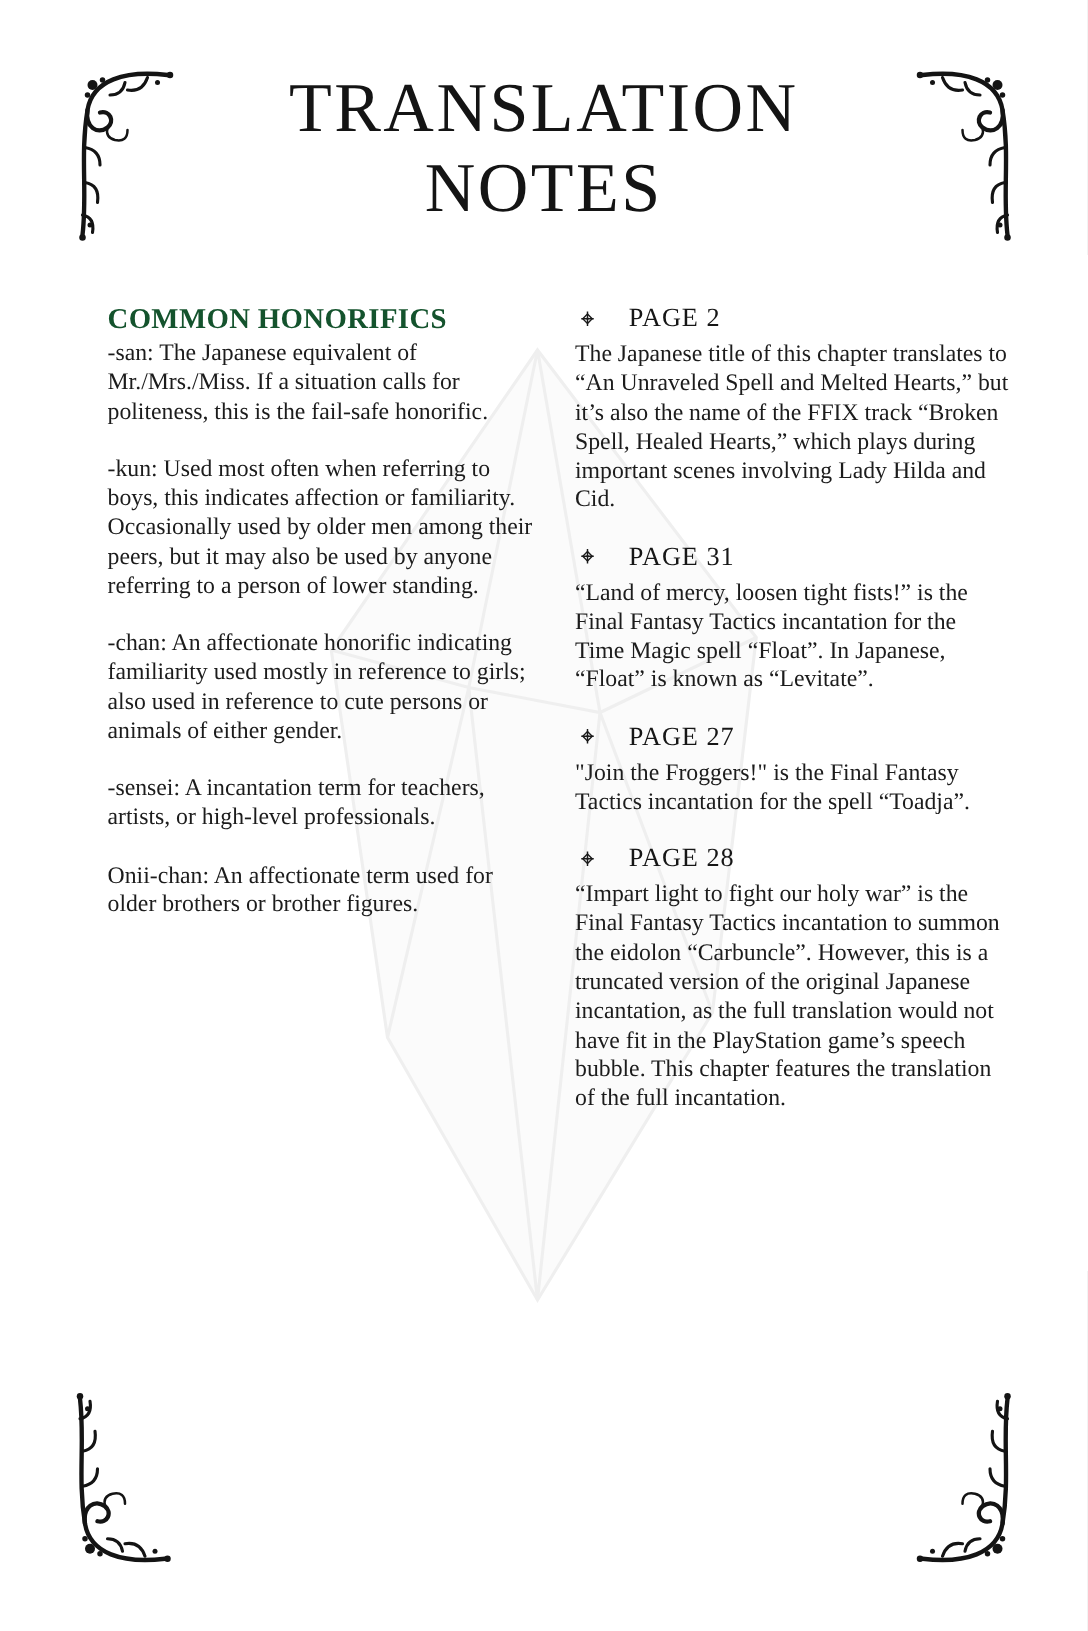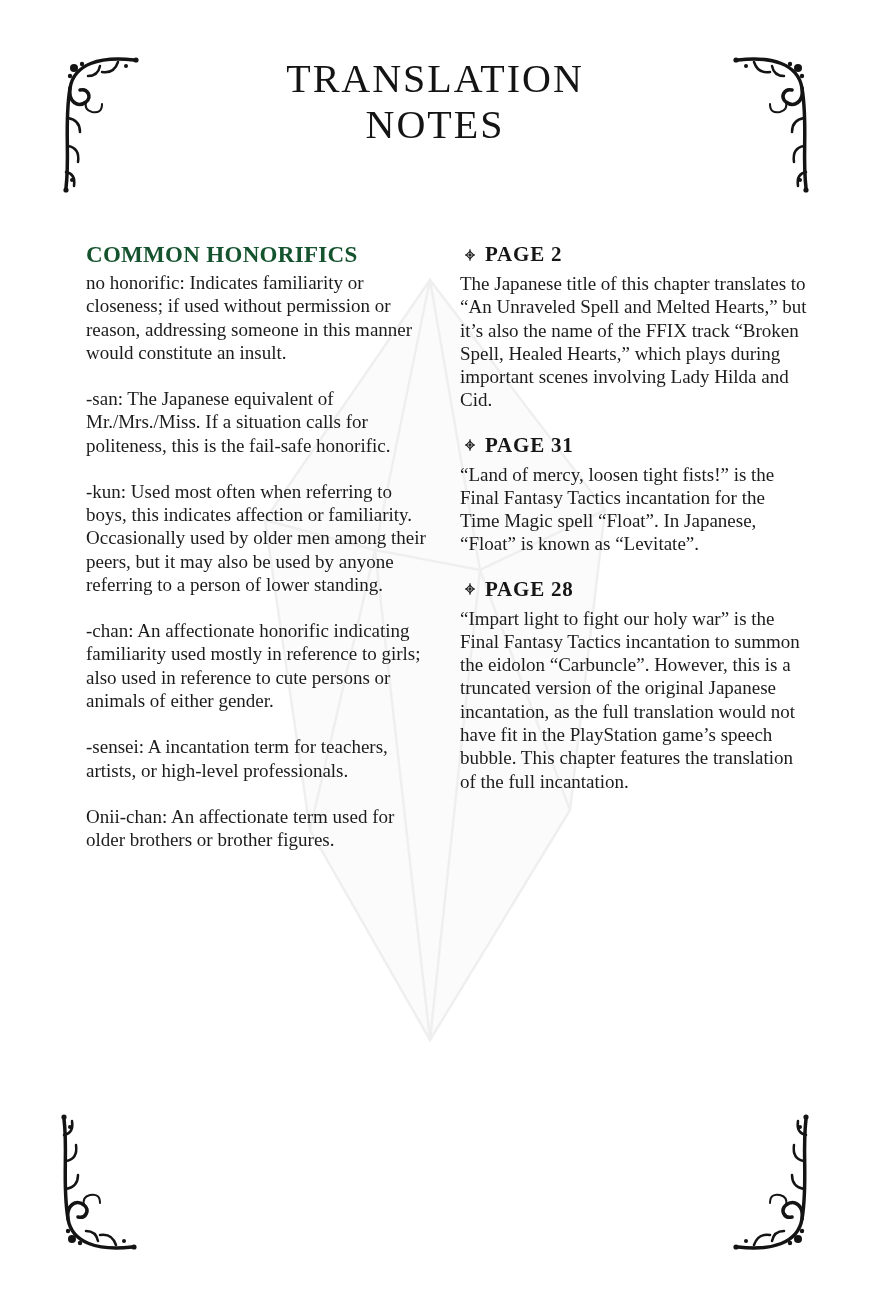--- a/index.html
+++ b/index.html
@@ -11,21 +11,21 @@
     background: #ffffff;
     font-family: "Liberation Serif", serif;
     color: #1c1c1c;
     overflow: hidden;
   }
   
   .title {
     position: absolute;
     top: 56px; left: 0; right: 0;
     text-align: center;
-    font-size: 40px;
+    font-size: 56px;
     line-height: 1.14;
     letter-spacing: 2px;
     color: #141414;
     z-index: 2;
   }
   .title .line { display: block; }
   
   .corner {
     position: absolute;
     width: 80px; height: 140px;
@@ -63,23 +63,23 @@
   .entry {
     font-size: 19px;
     line-height: 1.225;
     margin: 0 0 23px 0;
   }
   .it { }
   .note { margin: 0 0 10px 0; }
   .note-heading {
     display: flex;
     align-items: center;
-    gap: 5px;
+    gap: 23px;
     font-size: 21px;
-    font-weight: bold;
+    font-weight: normal;
     letter-spacing: 0.8px;
     margin: 0 0 5px 0;
     color: #161616;
   }
   .note-heading svg { flex: 0 0 auto; }
   .note .entry { margin-bottom: 21px; }
 </style>
 </head>
 <body>
 
@@ -179,21 +179,20 @@
 
   <h1 class="title" style="margin:0;font-weight:normal;">
     <span class="line">TRANSLATION</span>
     <span class="line">NOTES</span>
   </h1>
 
   <div class="columns">
     <div class="col">
       <h2 class="heading">COMMON HONORIFICS</h2>
       <div>
-          <p class="entry"><span>no honorific: Indicates familiarity or closeness; if used without permission or reason, addressing someone in this manner would constitute an insult.</span></p>
           <p class="entry"><span class="it">-san</span><span>: The Japanese equivalent of Mr./Mrs./Miss. If a situation calls for politeness, this is the fail-safe honorific.</span></p>
           <p class="entry"><span class="it">-kun</span><span>: Used most often when referring to boys, this indicates affection or familiarity. Occasionally used by older men among their peers, but it may also be used by anyone referring to a person of lower standing.</span></p>
           <p class="entry"><span class="it">-chan</span><span>: An affectionate honorific indicating familiarity used mostly in reference to girls; also used in reference to cute persons or animals of either gender.</span></p>
           <p class="entry"><span class="it">-sensei</span><span>: A incantation term for teachers, artists, or high-level professionals.</span></p>
           <p class="entry"><span class="it">Onii-chan</span><span>: An affectionate term used for older brothers or brother figures.</span></p>
         </div>
     </div>
     <div class="col">
       <div>
           <div class="note">
@@ -224,20 +223,33 @@
           </div>
           <div class="note">
             <div class="note-heading">
   <svg width="20" height="16" viewBox="0 0 24 16" xmlns="http://www.w3.org/2000/svg">
     <g stroke="#1a1a1a" fill="none">
       <path d="M12 1 v14 M6 8 h12" stroke-width="1.4"></path>
       <rect x="8.8" y="4.8" width="6.4" height="6.4" transform="rotate(45 12 8)" stroke-width="1.3"></rect>
       <circle cx="12" cy="8" r="1.1" fill="#1a1a1a" stroke="none"></circle>
     </g>
   </svg>
+<span>PAGE 27</span>
+            </div>
+            <p class="entry"><span>"Join the Froggers!" is the </span><span class="it">Final Fantasy Tactics</span><span> incantation for the spell “Toadja”.</span></p>
+          </div>
+          <div class="note">
+            <div class="note-heading">
+  <svg width="20" height="16" viewBox="0 0 24 16" xmlns="http://www.w3.org/2000/svg">
+    <g stroke="#1a1a1a" fill="none">
+      <path d="M12 1 v14 M6 8 h12" stroke-width="1.4"></path>
+      <rect x="8.8" y="4.8" width="6.4" height="6.4" transform="rotate(45 12 8)" stroke-width="1.3"></rect>
+      <circle cx="12" cy="8" r="1.1" fill="#1a1a1a" stroke="none"></circle>
+    </g>
+  </svg>
 <span>PAGE 28</span>
             </div>
             <p class="entry"><span>“Impart light to fight our holy war” is the </span><span class="it">Final Fantasy Tactics</span><span> incantation to summon the eidolon “Carbuncle”. However, this is a truncated version of the original Japanese incantation, as the full translation would not have fit in the PlayStation game’s speech bubble. This chapter features the translation of the full incantation.</span></p>
           </div>
         </div>
     </div>
   </div>
 
 </div>
 

